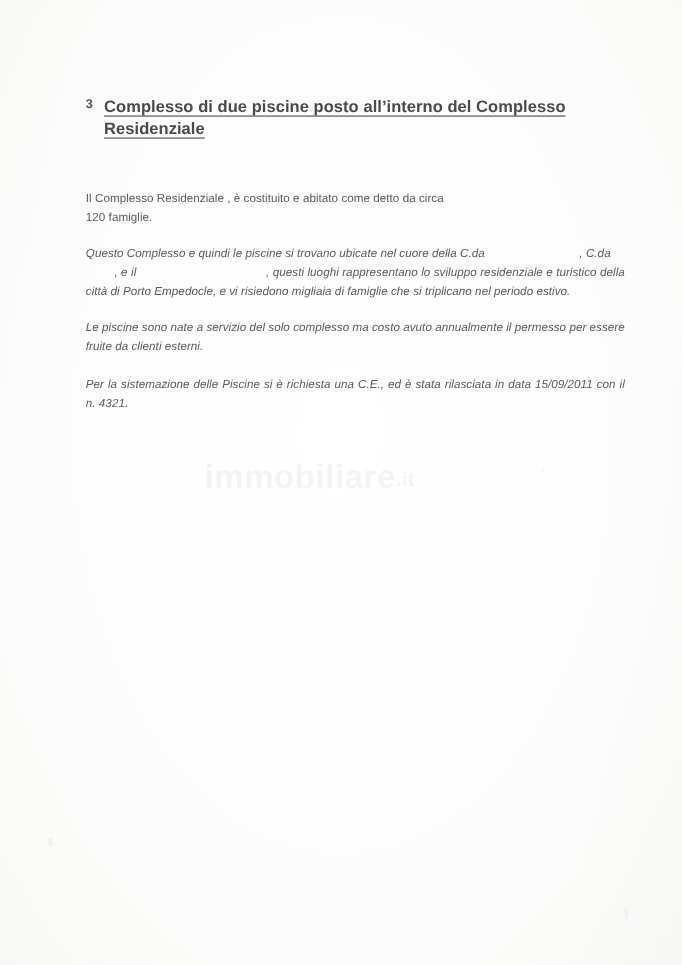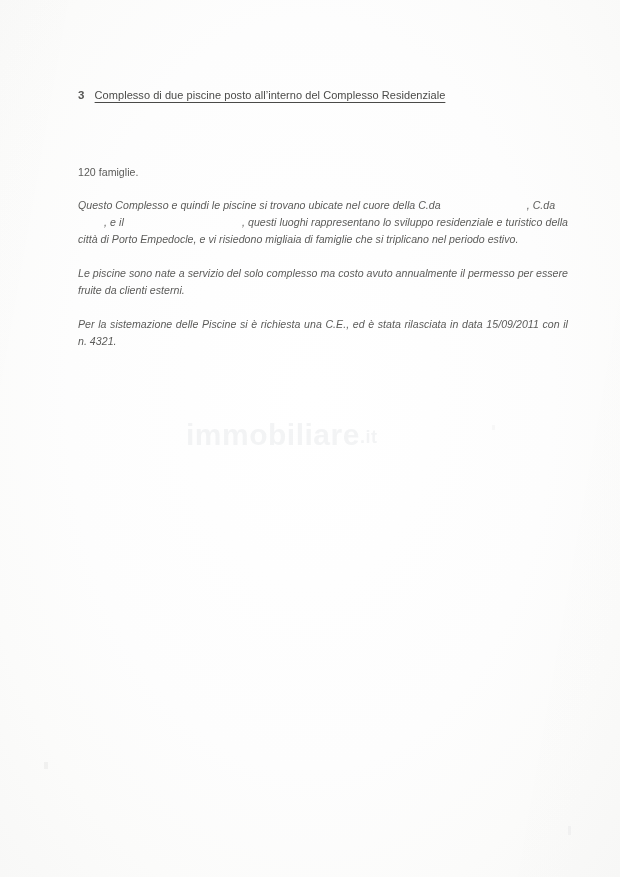--- a/index.html
+++ b/index.html
@@ -48,22 +48,22 @@
   }
   .heading-number {
     font-size: 11.5px;
     font-weight: bold;
     color: #555553;
     letter-spacing: 0.2px;
     padding-top: 1px;
     filter: blur(0.15px);
   }
   .heading-title {
-    font-size: 11px;
-    font-weight: normal;
+    font-size: 15px;
+    font-weight: bold;
     color: #4a4a48;
     text-decoration: underline;
     text-underline-offset: 2.5px;
     letter-spacing: 0.05px;
     line-height: 1.35;
     filter: blur(0.18px);
   }
 
   
   p.para {
@@ -138,21 +138,21 @@
   </div>
 
   <div class="content">
 
     <div class="heading-row">
       <span class="heading-number">3</span>
       <span class="heading-title">Complesso di due piscine posto all’interno del Complesso Residenziale</span>
     </div>
 
     <p class="para">
-      <br>
+      <span>Il Complesso Residenziale , è costituito e abitato come detto da circa</span><br>
       <span>120 famiglie.</span>
     </p>
 
     <p class="para justify">
       <span>Questo Complesso e quindi le piscine si trovano ubicate nel cuore della C.da</span><span class="redact redact-md"></span><span>, C.da</span><br>
       <span class="indent-blank"></span><span>, e il</span><span class="redact redact-lg"></span><span>, questi luoghi rappresentano lo sviluppo residenziale e turistico della città di Porto Empedocle, e vi risiedono migliaia di famiglie che si triplicano nel periodo estivo.</span>
     </p>
 
 
     <p class="para justify big-gap">Le piscine sono nate a servizio del solo complesso ma costo avuto annualmente il permesso per essere fruite da clienti esterni.</p>

